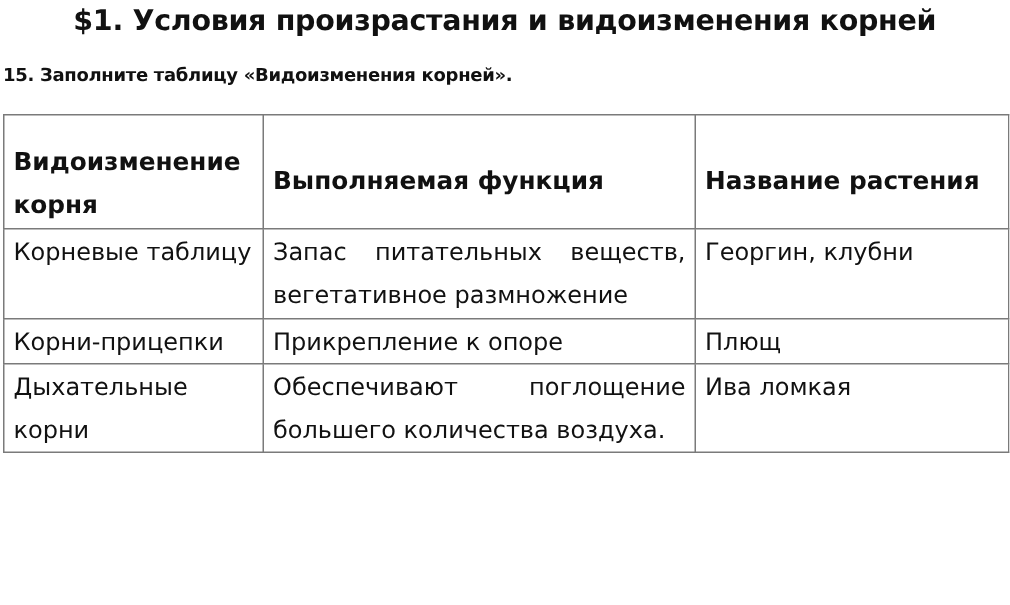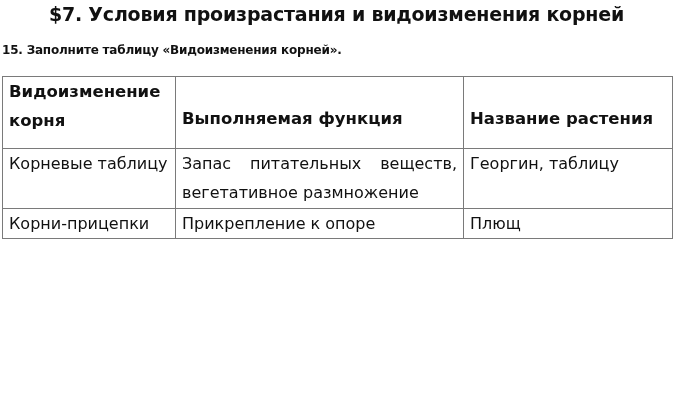--- a/index.html
+++ b/index.html
@@ -34,51 +34,56 @@
     line-height: 29px;
     text-align: left;
     overflow: hidden;
   }
   th {
     font-weight: bold; font-size: 16.5px;
     vertical-align: middle;
     height: 59px;
     padding-top: 12px; padding-bottom: 0;
   }
-  th.c1 { vertical-align: top; padding-top: 0; }
+  th.c1 { vertical-align: top; padding-top: 16px; }
   .c1 { width: 160px; }
   .c2 { width: 275px; }
   .c3 { width: 196px; }
   td.justify { text-align: justify; text-align-last: left; margin-left: 20px; }
   tr.r1 td { height: 29px; }
   tr.r2 td { height: 59px; }
   tr.r3 td { height: 28px; }
   tr.r4 td { height: 57px; }
   tr.r5 td { height: 58px; }
   tr.r6 td { height: 28px; }
 </style>
 </head>
 <body>
 
-<div class="title">$7. Условия произрастания и видоизменения корней</div>
+<div class="title">$1. Условия произрастания и видоизменения корней</div>
 <div class="task">15. Заполните таблицу «Видоизменения корней».</div>
 
 <table>
   <thead>
     <tr>
       <th class="c1">Видоизменение корня</th>
       <th class="c2">Выполняемая функция</th>
       <th class="c3">Название растения</th>
     </tr>
   </thead>
   <tbody>
     <tr class="r2">
       <td>Корневые таблицу</td>
       <td class="justify">Запас питательных веществ, вегетативное размножение</td>
-      <td>Георгин, таблицу</td>
+      <td>Георгин, клубни</td>
     </tr>
     <tr class="r3">
       <td>Корни-прицепки</td>
       <td>Прикрепление к опоре</td>
       <td>Плющ</td>
     </tr>
+    <tr class="r5">
+      <td>Дыхательные корни</td>
+      <td class="justify">Обеспечивают поглощение большего количества воздуха.</td>
+      <td>Ива ломкая</td>
+    </tr>
   </tbody>
 </table>
 
 </body></html>

